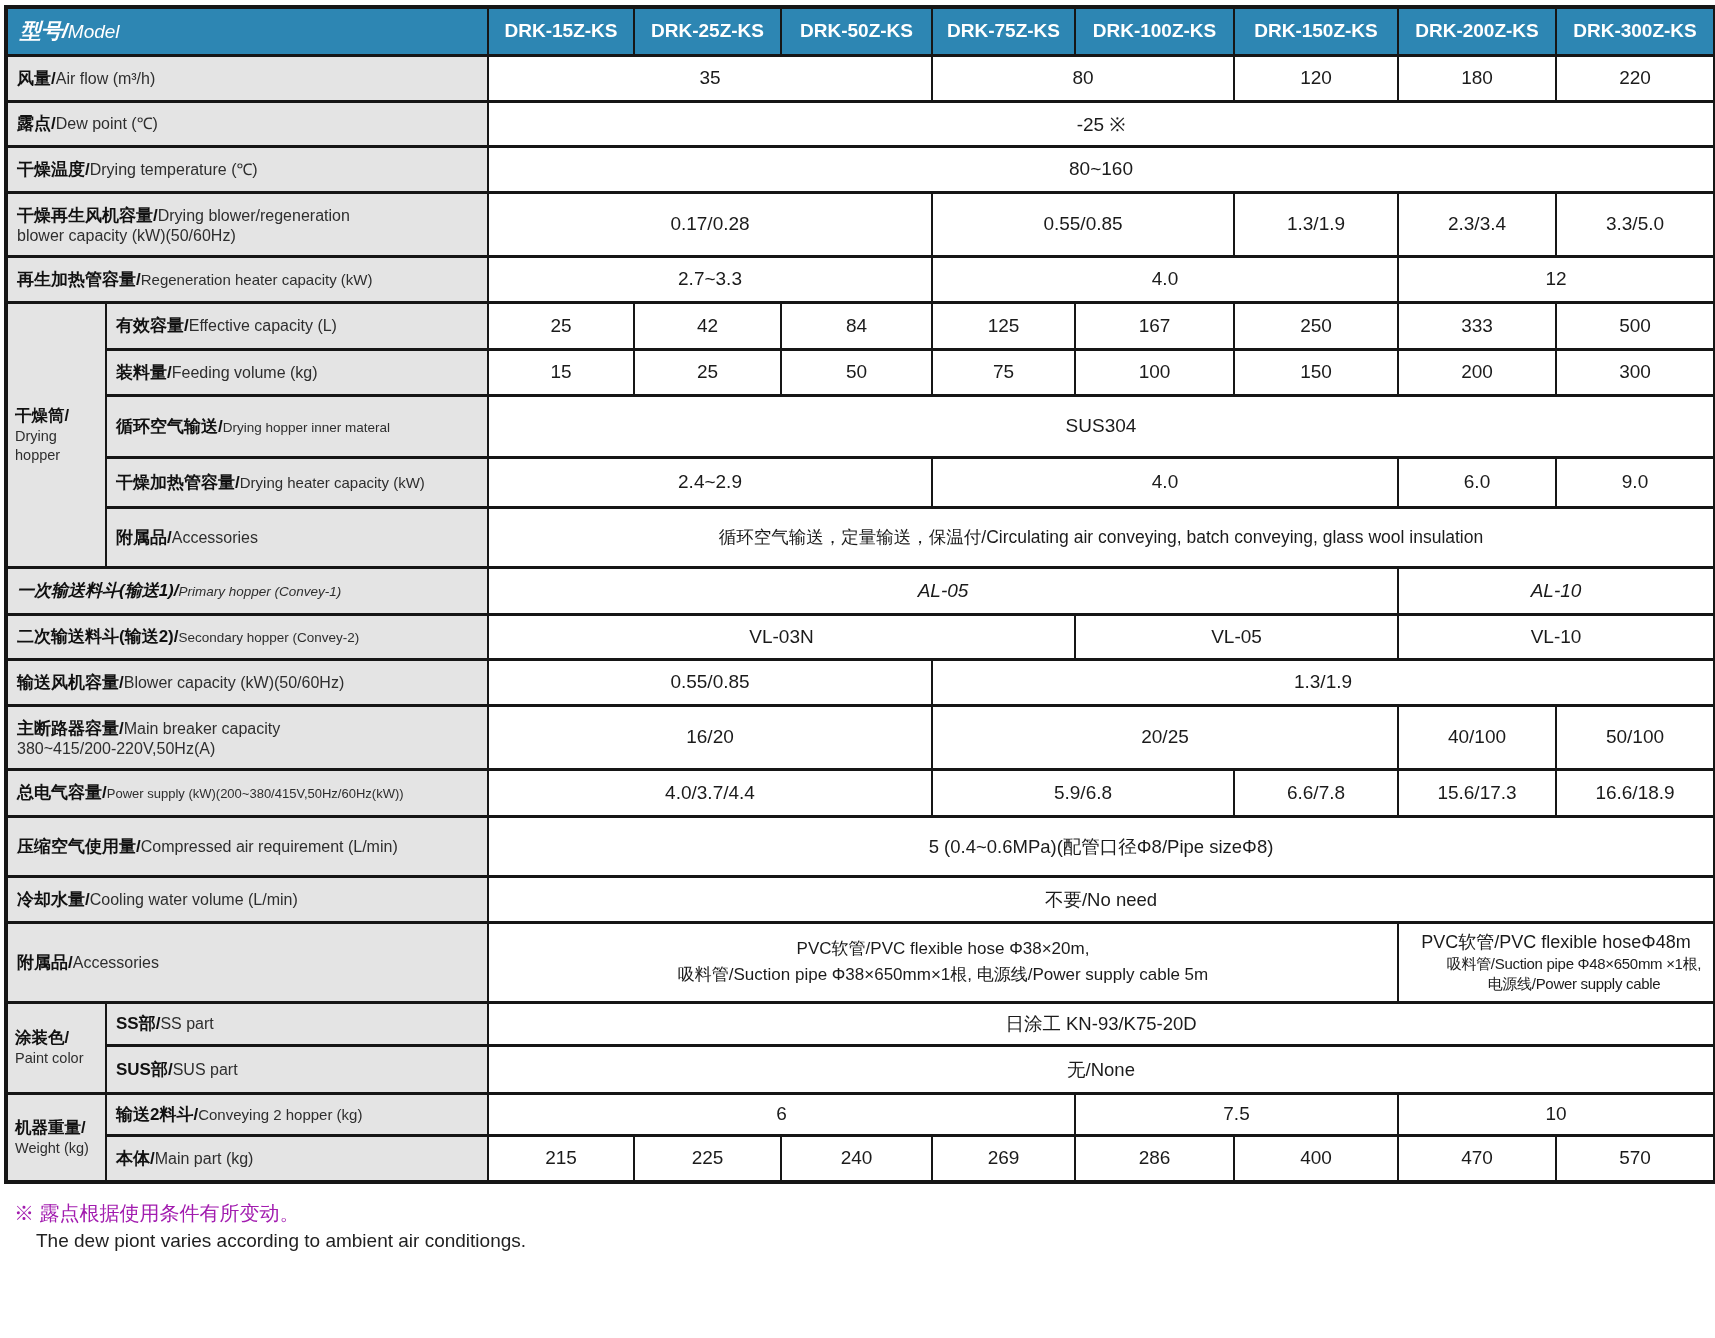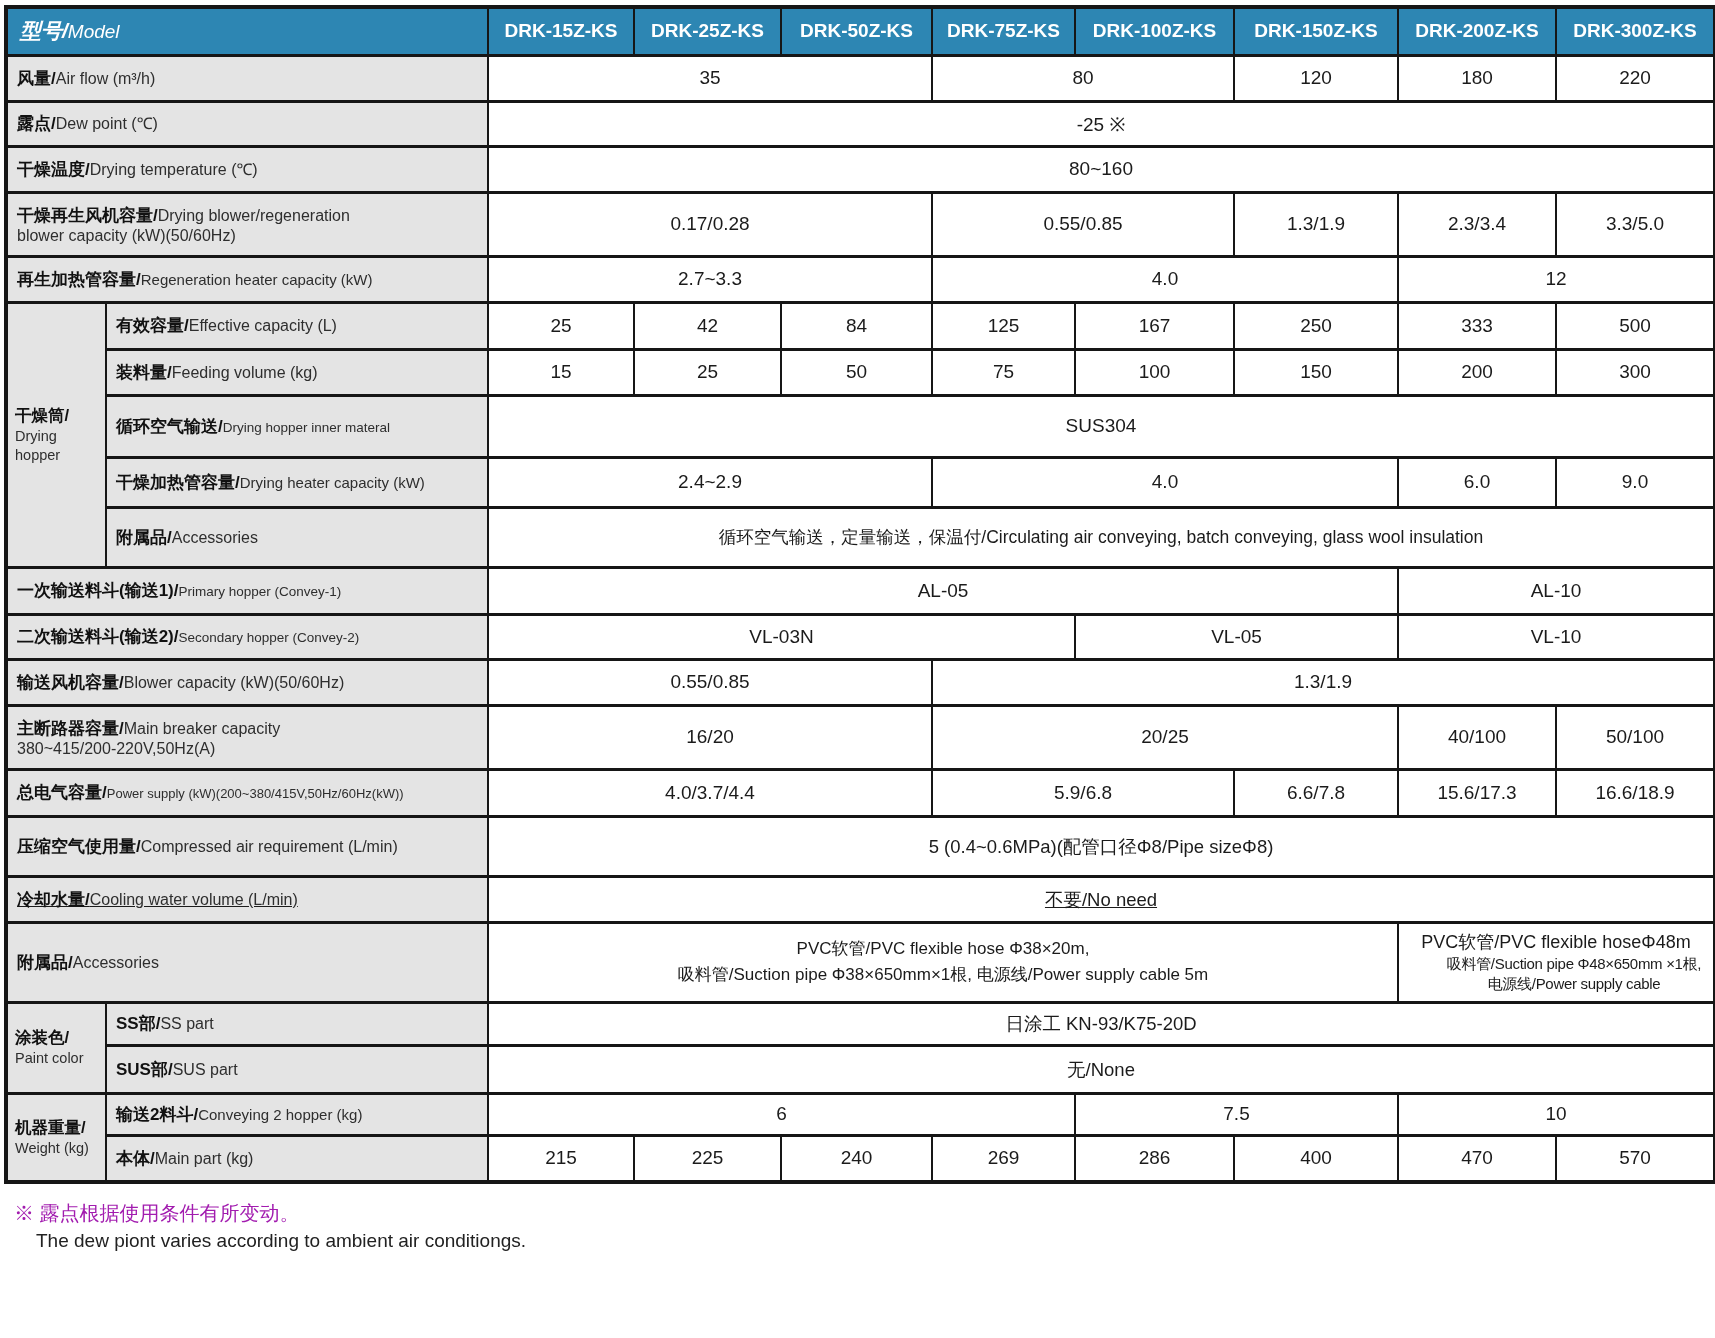--- a/index.html
+++ b/index.html
@@ -71,27 +71,27 @@
   tr[data-name="row-air-flow"]          { height: 46px; }
   tr[data-name="row-dew-point"]         { height: 45px; }
   tr[data-name="row-drying-temp"]       { height: 46px; }
   tr[data-name="row-blower-regen"]      { height: 64px; }
   tr[data-name="row-regen-heater"]      { height: 46px; }
   tr[data-name="row-effective-capacity"]{ height: 47px; }
   tr[data-name="row-feeding-volume"]    { height: 46px; }
   tr[data-name="row-inner-material"]    { height: 62px; }
   tr[data-name="row-drying-heater"]     { height: 50px; }
   tr[data-name="row-accessories-hopper"]{ height: 60px; }
-  tr[data-name="row-primary-hopper"]    { height: 47px; }
+  tr[data-name="row-primary-hopper"]    { height: 47px; font-style: italic; }
   tr[data-name="row-secondary-hopper"]  { height: 45px; }
   tr[data-name="row-blower-capacity"]   { height: 46px; }
   tr[data-name="row-main-breaker"]      { height: 64px; }
   tr[data-name="row-power-supply"]      { height: 47px; }
   tr[data-name="row-compressed-air"]    { height: 60px; }
-  tr[data-name="row-cooling-water"]     { height: 46px; text-decoration: underline; }
+  tr[data-name="row-cooling-water"]     { height: 46px; }
   tr[data-name="row-accessories-main"]  { height: 80px; }
   tr[data-name="row-ss-part"]           { height: 43px; }
   tr[data-name="row-sus-part"]          { height: 48px; }
   tr[data-name="row-conveying-hopper"]  { height: 42px; }
   tr[data-name="row-main-part"]         { height: 47px; }
 
   
   td[data-name="label-regen-heater"] .en,
   td[data-name="label-drying-heater"] .en,
   td[data-name="label-conveying-hopper"] .en { font-size: 15px; }

